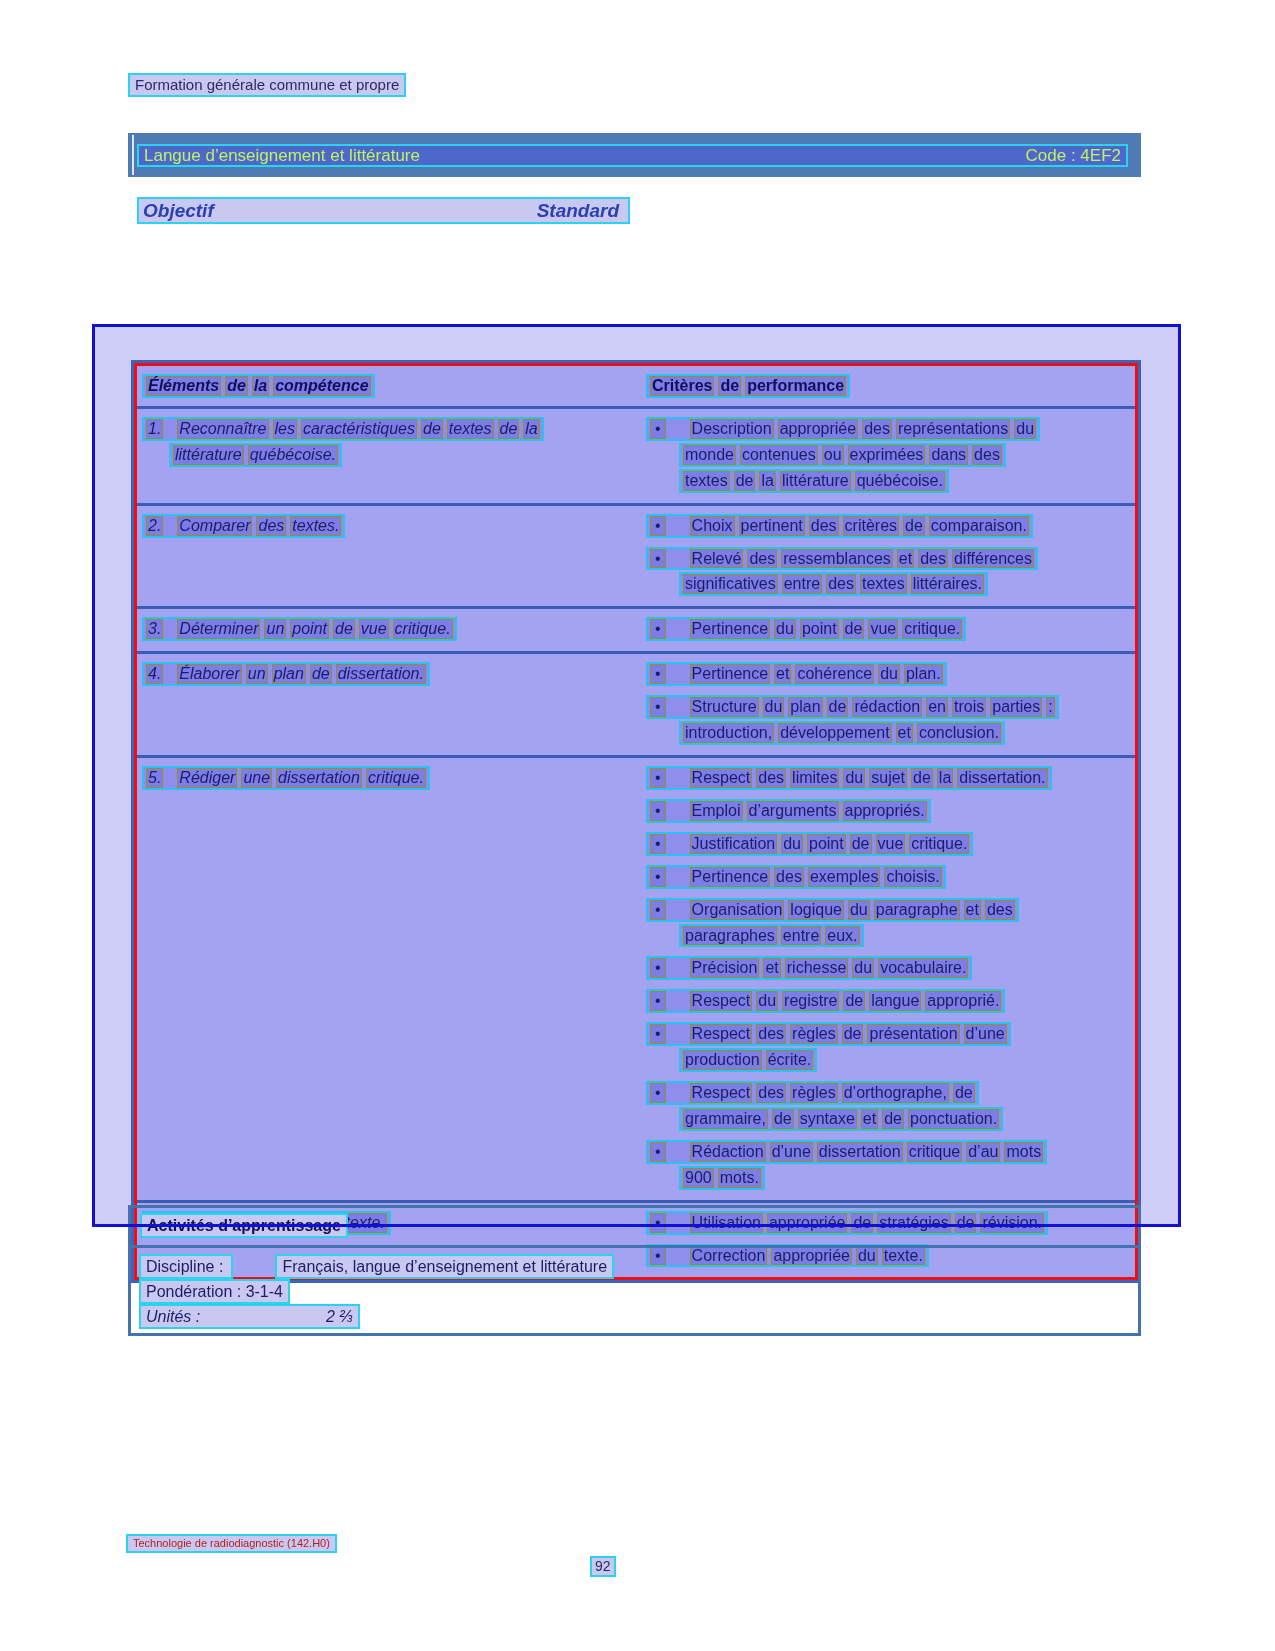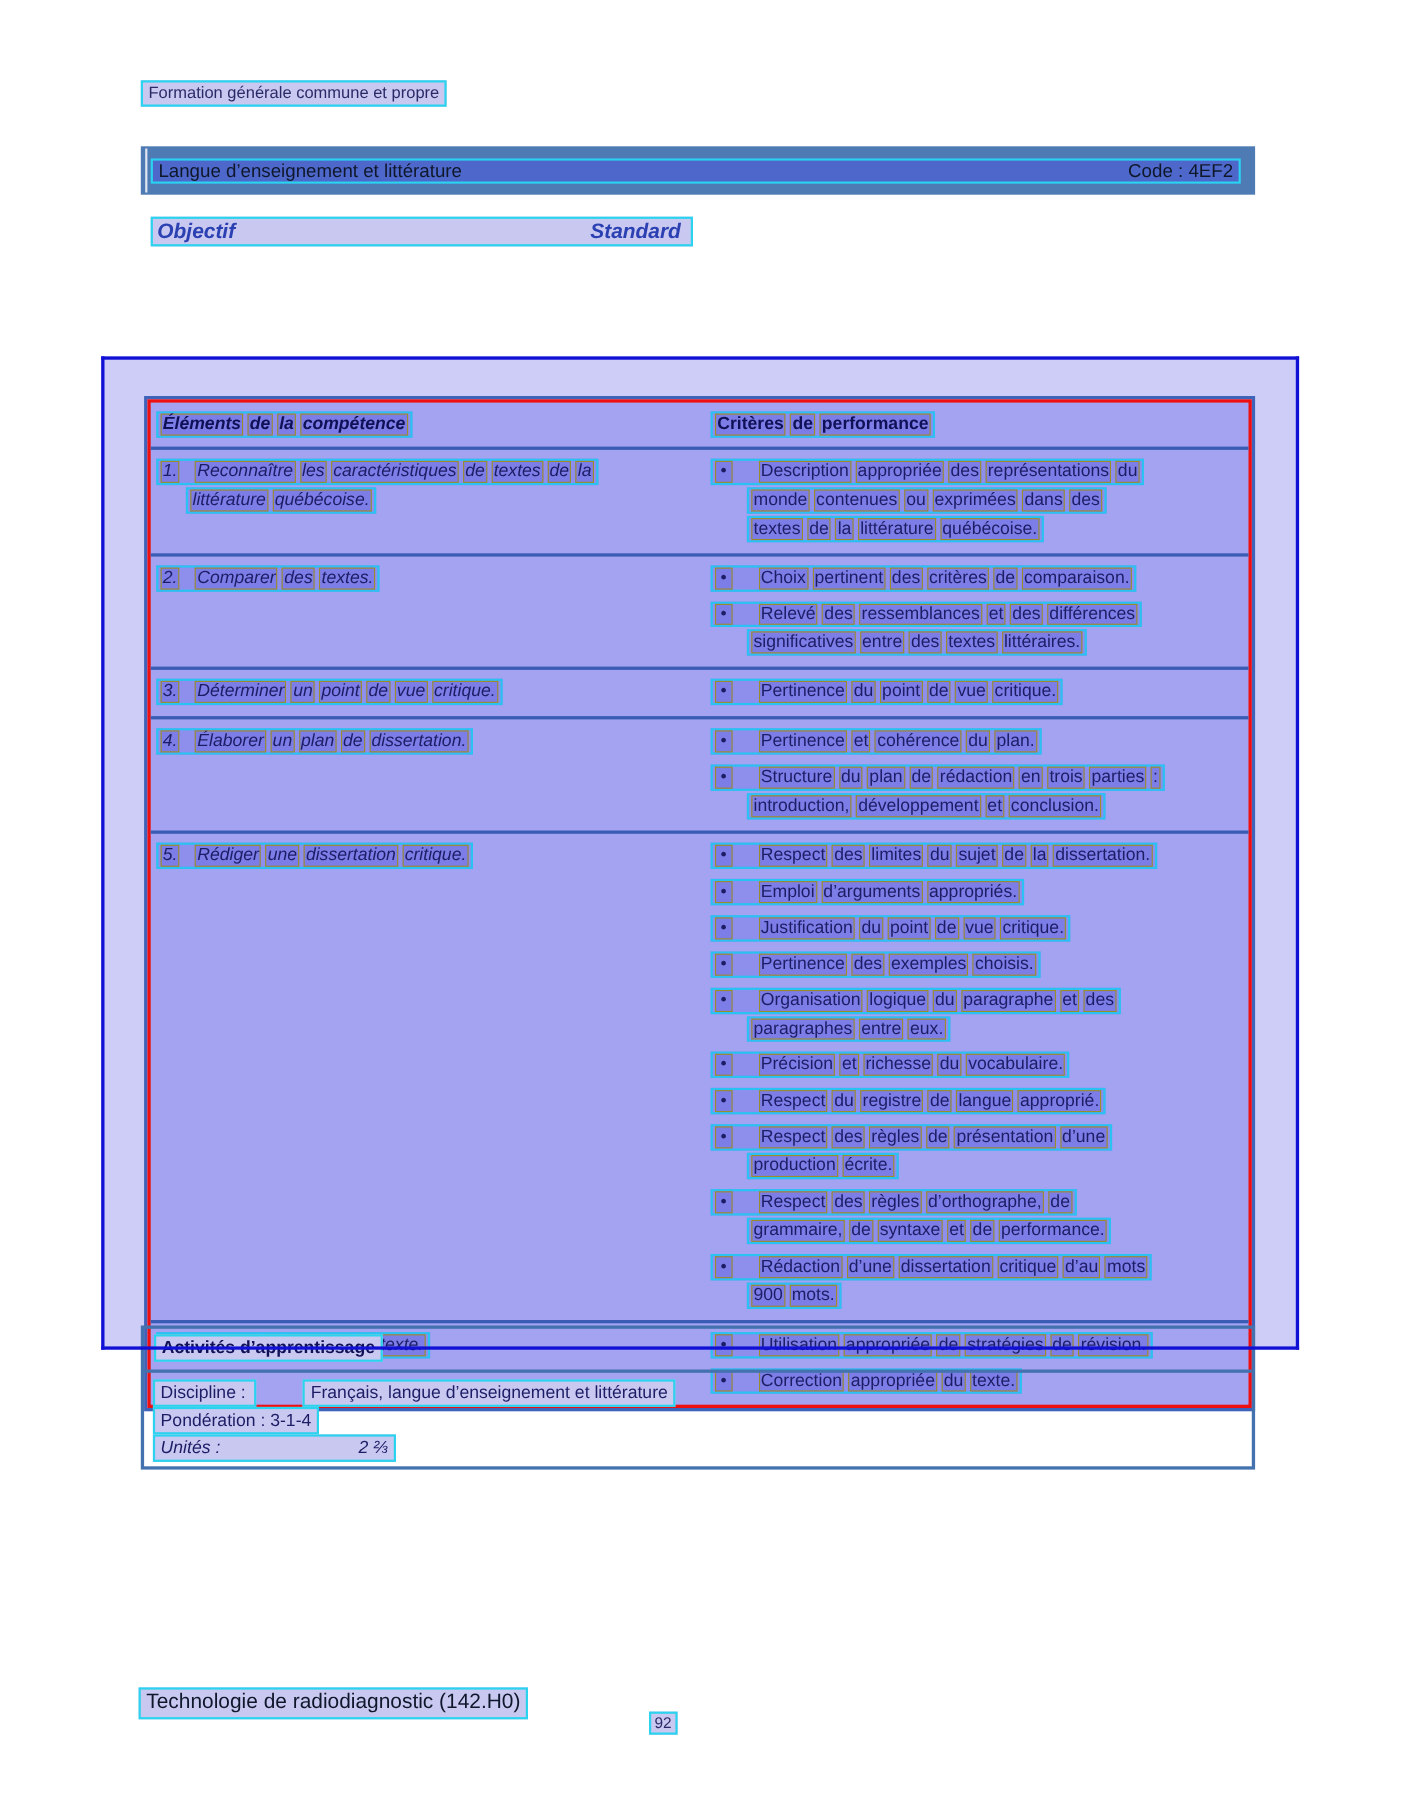--- a/index.html
+++ b/index.html
@@ -9,21 +9,21 @@
   .hl{background:#c8c8f1;border:2px solid #2bd3ee;display:inline-block;
       padding:1px 5px;font-size:16px;line-height:1.2;box-sizing:border-box;white-space:nowrap;}
   .hl.bold{font-weight:bold;color:#101057;}
   .abs{position:absolute;}
   .z2{z-index:2;}
   
   .bar{position:absolute;left:128px;top:133px;width:1013px;height:44px;background:#4e7bb4;z-index:2;}
   .bar::before{content:"";position:absolute;left:4px;top:2px;bottom:2px;width:2px;background:#dfe6f2;}
   .bar-hl{position:absolute;left:9px;top:11px;right:13px;height:23px;background:#4d68ca;
           border:2px solid #2bd3ee;display:flex;justify-content:space-between;
-          padding:0 5px;color:#0f172a;font-size:17px;box-sizing:border-box;}
+          padding:0 5px;color:#bef264;font-size:17px;box-sizing:border-box;}
   
   .obj-row{position:absolute;left:137px;top:197px;width:493px;height:27px;background:#c8c8f1;
            border:2px solid #2bd3ee;display:flex;justify-content:space-between;align-items:center;
            padding:0 9px 0 4px;box-sizing:border-box;z-index:2;
            font-weight:bold;font-style:italic;font-size:19px;color:#2b41b2;}
   
   .doc-box{position:absolute;border:3px solid #4472ae;box-sizing:border-box;background:transparent;z-index:2;}
   .divider{position:absolute;left:0;right:0;height:3px;background:#4472ae;}
   
   .overlay{position:absolute;left:92px;top:324px;width:1089px;height:903px;background:#cdcdf8;
@@ -356,21 +356,21 @@
                   <span class="w">règles</span>
                   <span class="w">d’orthographe,</span>
                   <span class="w">de</span>
                 </div>
                 <div class="tline" style="margin-left: 33px;">
                   <span class="w">grammaire,</span>
                   <span class="w">de</span>
                   <span class="w">syntaxe</span>
                   <span class="w">et</span>
                   <span class="w">de</span>
-                  <span class="w">performance.</span>
+                  <span class="w">ponctuation.</span>
                 </div>
               </div>
               <div class="crit">
                 <div class="tline">
                   <span class="w bullet">•</span>
                   <span class="w">Rédaction</span>
                   <span class="w">d’une</span>
                   <span class="w">dissertation</span>
                   <span class="w">critique</span>
                   <span class="w">d’au</span>
@@ -431,16 +431,16 @@
       <span class="hl" style="margin-left:38px;">Français, langue d’enseignement et littérature</span>
     </div>
     <div class="abs" style="left:8px;top:71px;">
       <span class="hl">Pondération : 3-1-4</span>
     </div>
     <div class="abs" style="left:8px;top:96px;font-style:italic;">
       <span class="hl"><span style="display:inline-block;width:180px;">Unités :</span><span>2 ⅔</span></span>
     </div>
   </div>
 
-  <span class="hl abs z2" style="left:126px;top:1534px;font-size:19px;color:#0f172a;">Technologie de radiodiagnostic (142.H0)</span>
+  <span class="hl abs z2" style="left:126px;top:1534px;font-size:11px;color:#b91c1c;">Technologie de radiodiagnostic (142.H0)</span>
   <span class="hl abs z2" style="left:590px;top:1556px;font-size:14px;padding:0 3px;color:#2a2a66;">92</span>
 
 </div>
 
 </body></html>

